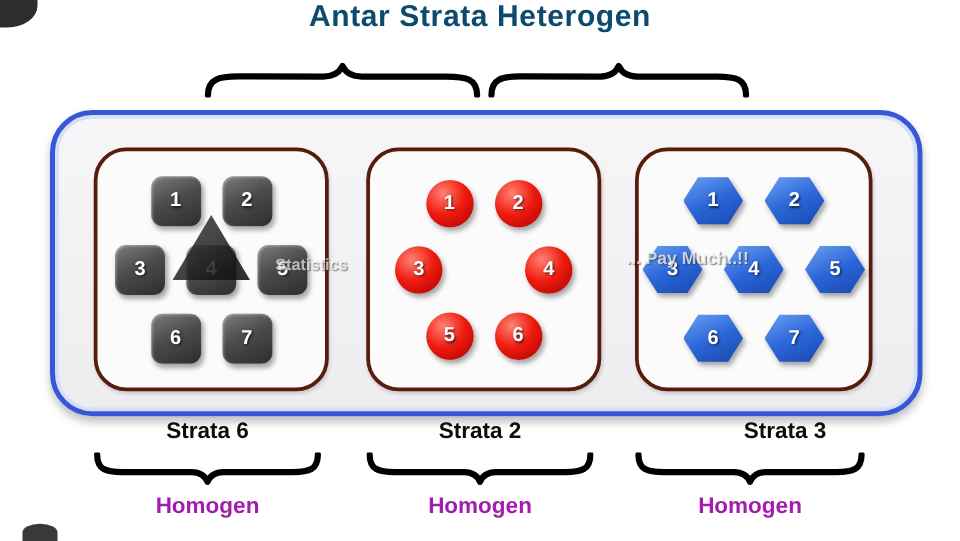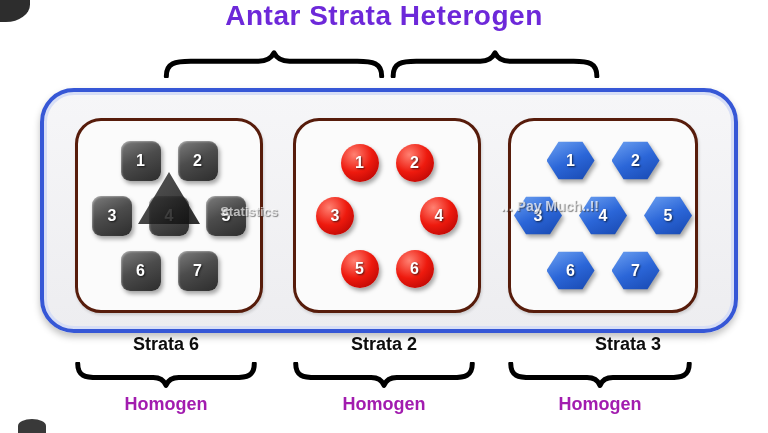--- a/index.html
+++ b/index.html
@@ -2,21 +2,21 @@
 <html><head>
 <meta charset="utf-8">
 <style>
   html,body { margin:0; padding:0; background:#ffffff; }
   .canvas {
     position:relative; width:768px; height:433px; background:#ffffff;
     font-family:"Liberation Sans", sans-serif; overflow:hidden;
   }
   .title {
     position:absolute; left:0; top:6; width:768px; text-align:center;
-    font-size:28px; font-weight:bold; color:#6d28d9; letter-spacing:0.5px;
+    font-size:24px; font-weight:bold; color:#0c4a6e; letter-spacing:0.5px;
   }
   .brace { position:absolute; }
   .brace svg { width:100%; height:100%; display:block; }
   .brace path {
     stroke:#000; stroke-width:5; fill:none; stroke-linecap:round; stroke-linejoin:round;
   }
   .container {
     position:absolute; left:40px; top:88px; width:690px; height:237px;
     background:linear-gradient(180deg,#f6f6f8 0%, #ededf0 100%);
     border:4px solid #3657d6; border-radius:34px;

